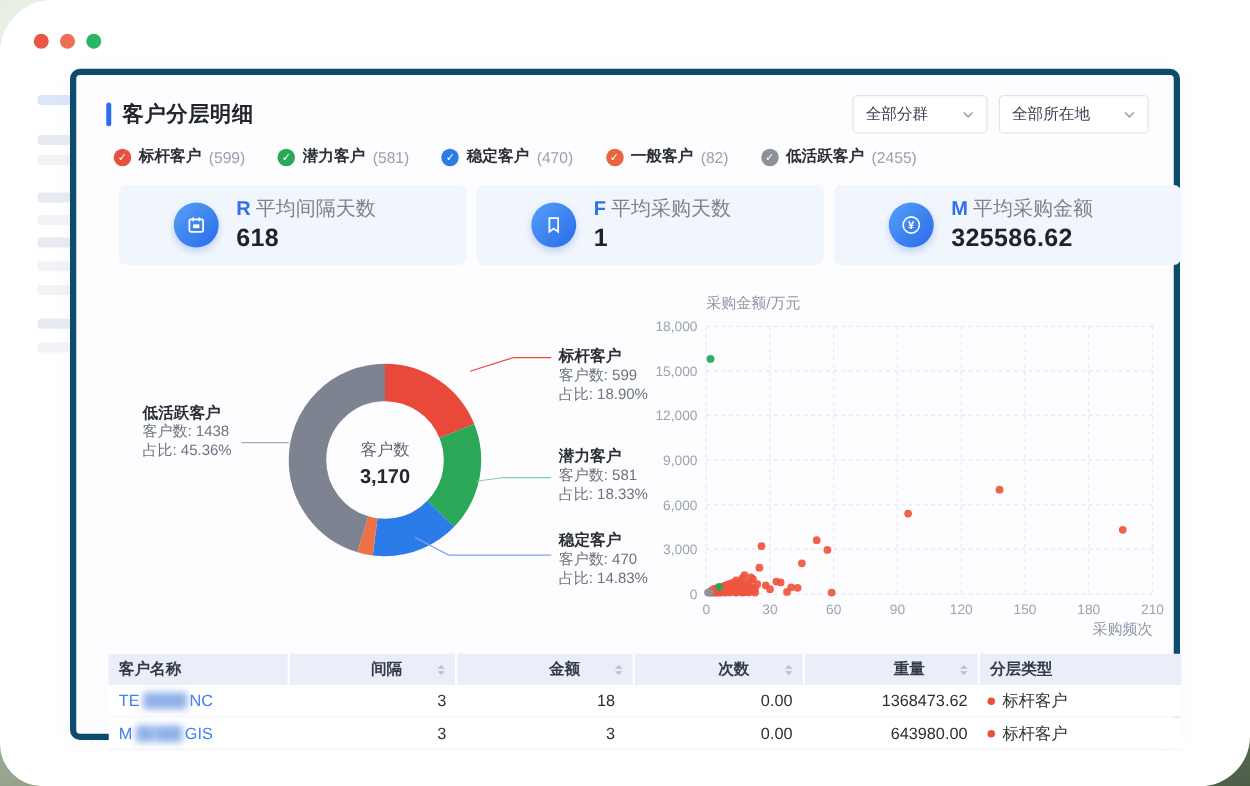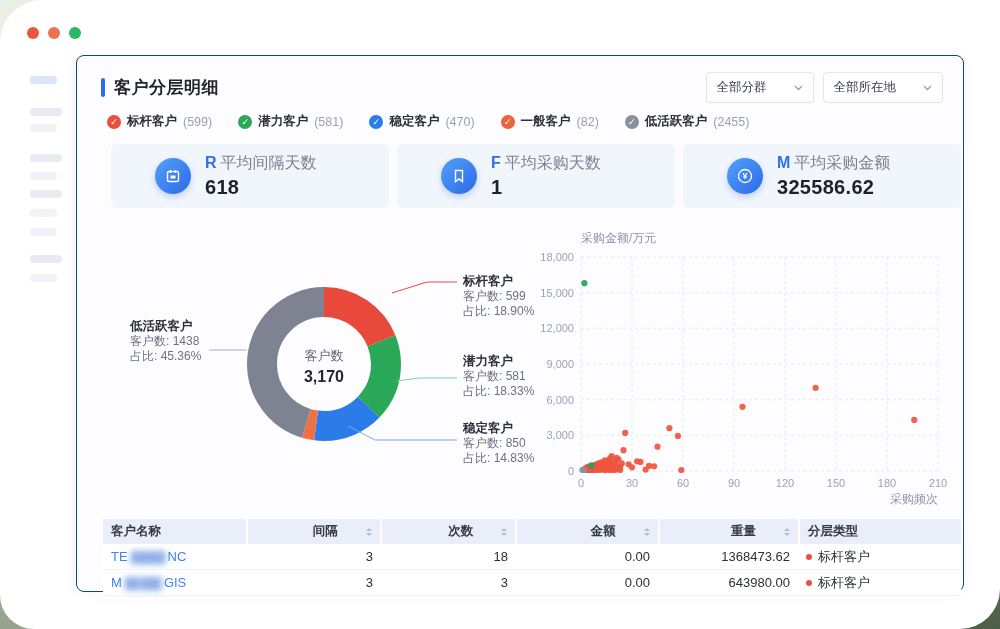--- a/index.html
+++ b/index.html
@@ -6,21 +6,21 @@
   *{box-sizing:border-box;font-family:"Liberation Sans","DejaVu Sans",sans-serif;}
   .stage{position:relative;width:1000px;height:629px;overflow:hidden;background:linear-gradient(165deg,#e7eee3 0%,#f2f5ef 14%,#b9c6ae 55%,#4d5e48 100%);}
   .window{position:absolute;inset:0;background:#ffffff;border-radius:42px 0 40px 34px;}
   
   .dots{position:absolute;left:27px;top:27px;display:flex;gap:9px;}
   .dot{width:12px;height:12px;border-radius:50%;}
   
   .sidebar{position:absolute;left:0;top:55px;width:74px;height:540px;border-right:1px solid #f1f3f8;}
   .sk{position:absolute;left:30px;height:8px;border-radius:3px;}
   
-  .panel{position:absolute;left:76px;top:55px;width:888px;height:537px;background:#fdfdff;border:1px solid #0c4a6e;border-radius:8px;box-shadow:0 2px 14px rgba(140,155,190,.07);}
+  .panel{position:absolute;left:56px;top:55px;width:888px;height:537px;background:#fdfdff;border:5px solid #0c4a6e;border-radius:8px;box-shadow:0 2px 14px rgba(140,155,190,.07);}
   .panel-header{position:absolute;top:16px;left:24px;right:20px;display:flex;justify-content:space-between;align-items:center;}
   .title-wrap{display:flex;align-items:center;gap:9px;}
   .accent{width:4px;height:19px;border-radius:2px;background:#2b6df0;}
   .page-title{font-size:17px;font-weight:bold;color:#21252d;letter-spacing:.5px;}
   .filters{display:flex;gap:9px;}
   .select-btn{display:flex;align-items:center;gap:27px;border:1px solid #e2e5ee;background:#fff;border-radius:4px;padding:6px 10px;font-size:12.5px;color:#394150;cursor:pointer;}
   .select-btn svg{flex:0 0 auto;}
   
   .legend-row{position:absolute;top:57px;left:30px;display:flex;gap:26px;align-items:center;}
   .legend-item{display:flex;align-items:center;gap:6px;cursor:pointer;}
@@ -195,21 +195,21 @@
             <div id="co-count-0">客户数: 599</div>
             <div id="co-pct-0">占比: 18.90%</div>
           </div>
           <div class="callout" style="left:366px;top:123px;">
             <div class="c-name">潜力客户</div>
             <div id="co-count-1">客户数: 581</div>
             <div id="co-pct-1">占比: 18.33%</div>
           </div>
           <div class="callout" style="left:366px;top:190px;">
             <div class="c-name">稳定客户</div>
-            <div id="co-count-2">客户数: 850</div>
+            <div id="co-count-2">客户数: 470</div>
             <div id="co-pct-2">占比: 14.83%</div>
           </div>
           <div class="callout" style="left:33px;top:88px;">
             <div class="c-name">低活跃客户</div>
             <div id="co-count-4">客户数: 1438</div>
             <div id="co-pct-4">占比: 45.36%</div>
           </div>
         </div>
         <div class="scatter-block">
           <svg id="scatter-svg" width="428" height="300" viewBox="0 0 428 300">
@@ -336,29 +336,29 @@
             <div class="hc" style="width: 145px; align-items: center;">
               <span>客户名称</span>
             </div>
             <div class="hc num" style="width: 133px;">
               <span>间隔</span>
               <span class="sorter">
                 <i class="up"></i>
                 <i class="dn"></i>
               </span>
             </div>
-            <div class="hc num" style="width: 135px;">
-              <span>次数</span>
+            <div class="hc num" style="width: 142px;">
+              <span>金额</span>
               <span class="sorter">
                 <i class="up"></i>
                 <i class="dn"></i>
               </span>
             </div>
-            <div class="hc num" style="width: 142px;">
-              <span>金额</span>
+            <div class="hc num" style="width: 135px;">
+              <span>次数</span>
               <span class="sorter">
                 <i class="up"></i>
                 <i class="dn"></i>
               </span>
             </div>
             <div class="hc num" style="width: 140px;">
               <span>重量</span>
               <span class="sorter">
                 <i class="up"></i>
                 <i class="dn"></i>

